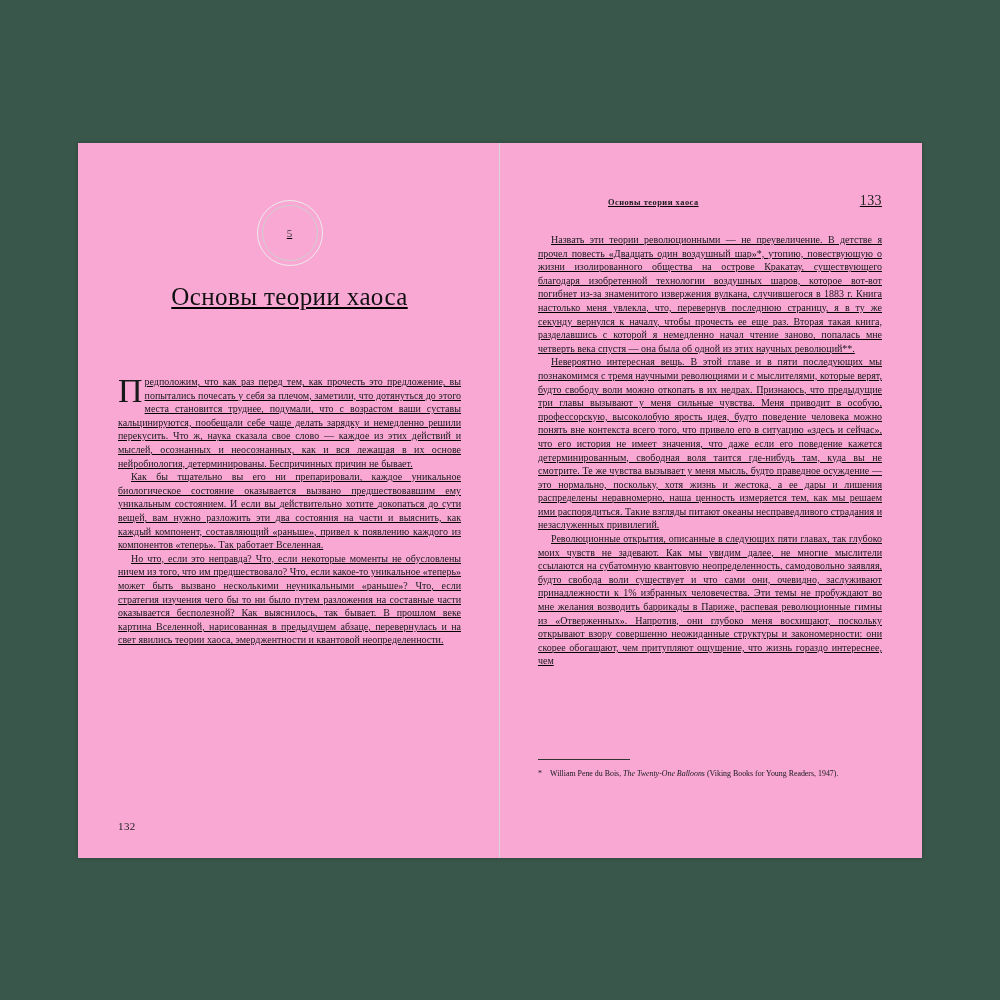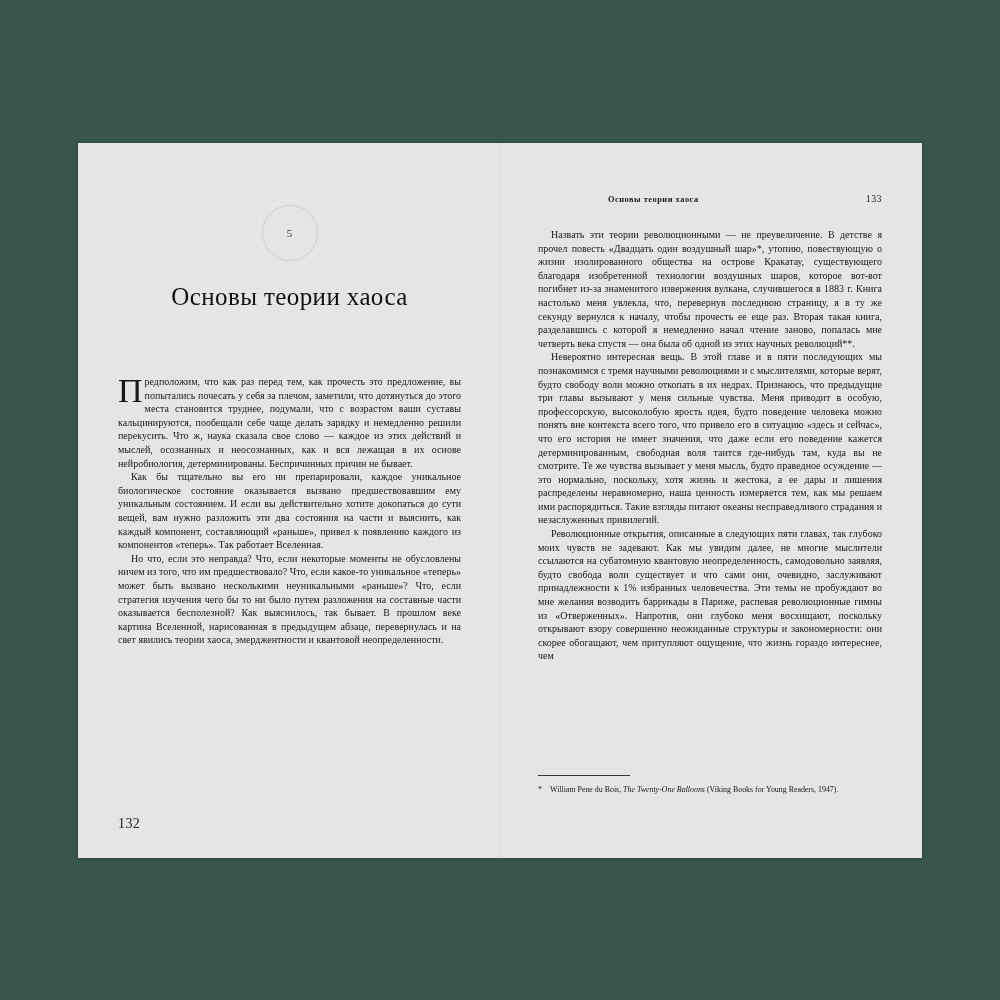--- a/index.html
+++ b/index.html
@@ -20,22 +20,23 @@
     width: 844px;
     height: 715px;
     display: flex;
     background: #ffffff;
     box-shadow: 0 0 4px rgba(0,0,0,0.25);
   }
   .page {
     position: relative;
     width: 422px;
     height: 715px;
-    background: #e5e5e5;
+    background: #f9a8d4;
     box-sizing: border-box;
+    text-decoration: underline;
   }
   .page.left {
     padding: 44px 38px 30px 40px;
     border-right: 1px solid #d8d8d8;
   }
   .page.right {
     padding: 44px 40px 30px 38px;
   }
 
   
@@ -89,21 +90,21 @@
   p.body.first::first-letter {
     float: left;
     font-size: 34px;
     line-height: 28px;
     padding: 2px 2px 0 0;
     font-family: "Liberation Serif", serif;
   }
   .folio {
     position: absolute;
     bottom: 26px;
-    font-size: 14px;
+    font-size: 11px;
     color: #222;
     letter-spacing: 0.4px;
   }
   .folio.left-folio { left: 40px; }
 
   
   .running-head {
     display: flex;
     align-items: baseline;
     justify-content: space-between;
@@ -111,29 +112,29 @@
     margin-top: 6px;
   }
   .running-title {
     font-size: 8.4px;
     font-weight: bold;
     letter-spacing: 0.5px;
     color: #1b1b1b;
     margin-left: 70px;
   }
   .running-folio {
-    font-size: 10px;
+    font-size: 14px;
     color: #222;
     letter-spacing: 0.4px;
   }
   .footnotes {
     position: absolute;
     left: 38px;
     right: 38px;
-    bottom: 60px;
+    bottom: 76px;
   }
   .footnote-rule {
     width: 92px;
     height: 1px;
     background: #333;
     margin-bottom: 8px;
   }
   p.footnote {
     font-size: 7.9px;
     line-height: 11.4px;

